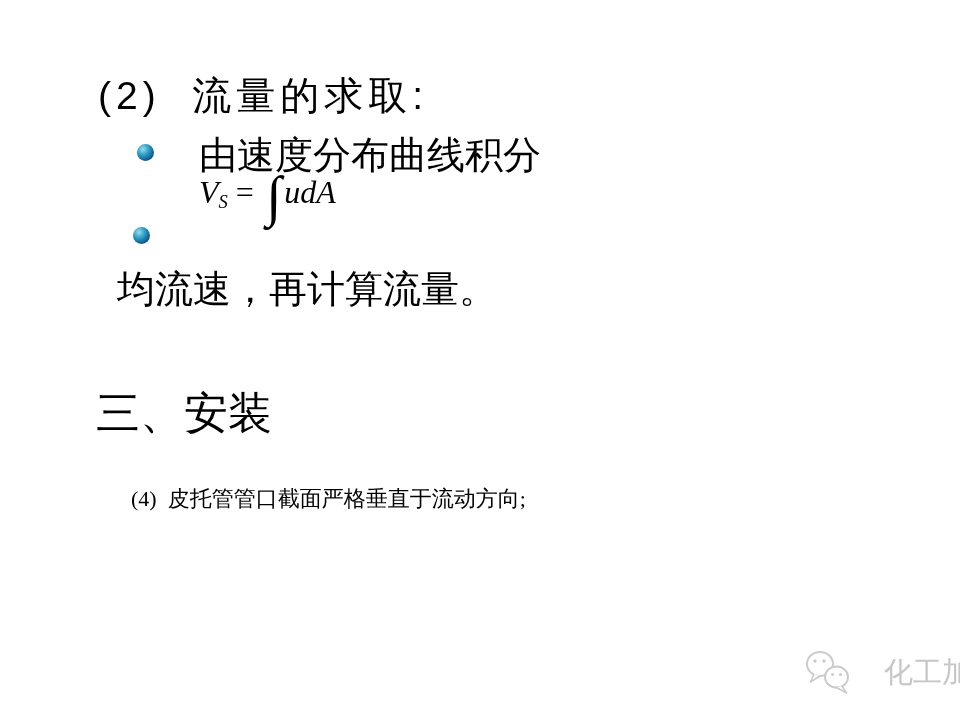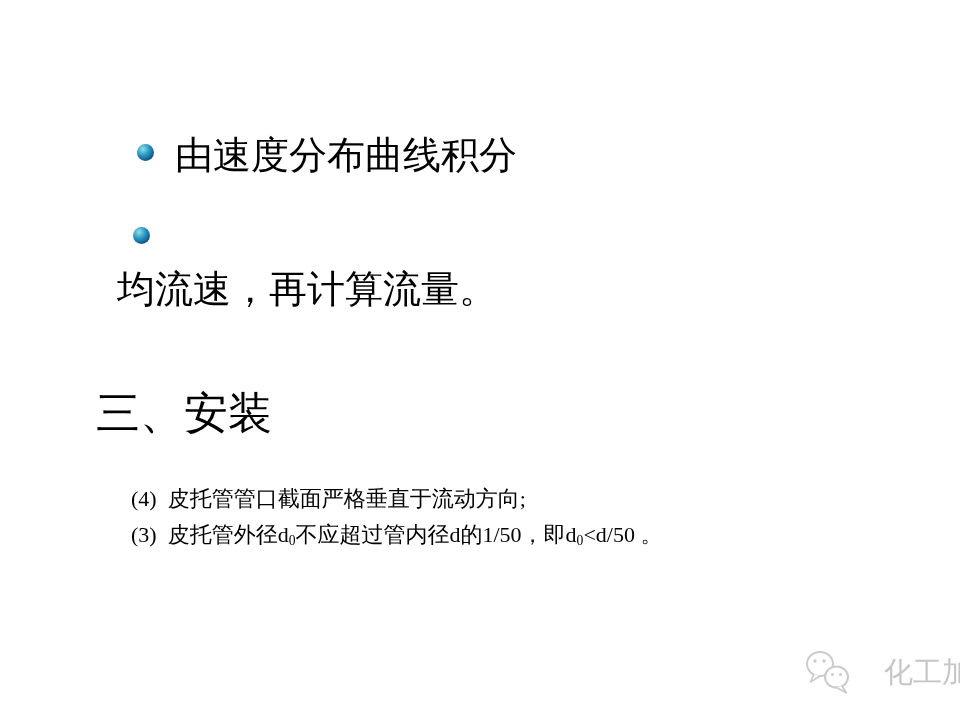--- a/index.html
+++ b/index.html
@@ -105,34 +105,35 @@
     font-family: "Liberation Sans", sans-serif;
     white-space: pre;
   }
   .wm-icon svg { display: block; }
 </style>
 </head>
 <body>
 
 <div class="slide">
 
+  <div class="abs title">(2)  流量的求取:</div>
 
   <span class="bullet-sphere sphere-1"></span>
   <div class="abs bullet-line row-b1">
     <span>由速度分布曲线积分</span>
+    <span class="formula f1"><span class="var">V</span><span class="var fsub">S</span><span class="rom"> = </span><span class="integral">∫</span><span class="var">udA</span></span>
   </div>
 
   <span class="bullet-sphere sphere-2"></span>
 
   <div class="abs bullet-line row-b2-wrap">均流速，再计算流量。</div>
 
   <div class="abs section-heading">三、安装</div>
 
   <div class="abs item item-2">(4)  皮托管管口截面严格垂直于流动方向;</div>
-  <div class="abs item item-3"><span>(3)  皮托管外径d</span><span class="fsub">0</span><span>不应超过管内径d的1/50，即d</span><span class="fsub">0</span><span>&lt;d/50 。</span></div>
 
   <div class="watermark">
     <span class="wm-icon">
       <svg width="54" height="50" viewBox="0 0 54 50" fill="none">
         <ellipse cx="18" cy="16" rx="13" ry="12" fill="#ffffff" stroke="#cbcbcb" stroke-width="2"></ellipse>
         <path d="M12 26 L8.5 34 L18 28" fill="#ffffff" stroke="#cbcbcb" stroke-width="1.6" stroke-linejoin="round"></path>
         <circle cx="13" cy="13" r="1.7" fill="#cbcbcb"></circle>
         <circle cx="22" cy="13" r="1.7" fill="#cbcbcb"></circle>
         <ellipse cx="34.5" cy="29" rx="11.5" ry="10.5" fill="#ffffff" stroke="#cbcbcb" stroke-width="2"></ellipse>
         <path d="M40 38 L44.5 45 L34.5 39.5" fill="#ffffff" stroke="#cbcbcb" stroke-width="1.6" stroke-linejoin="round"></path>

